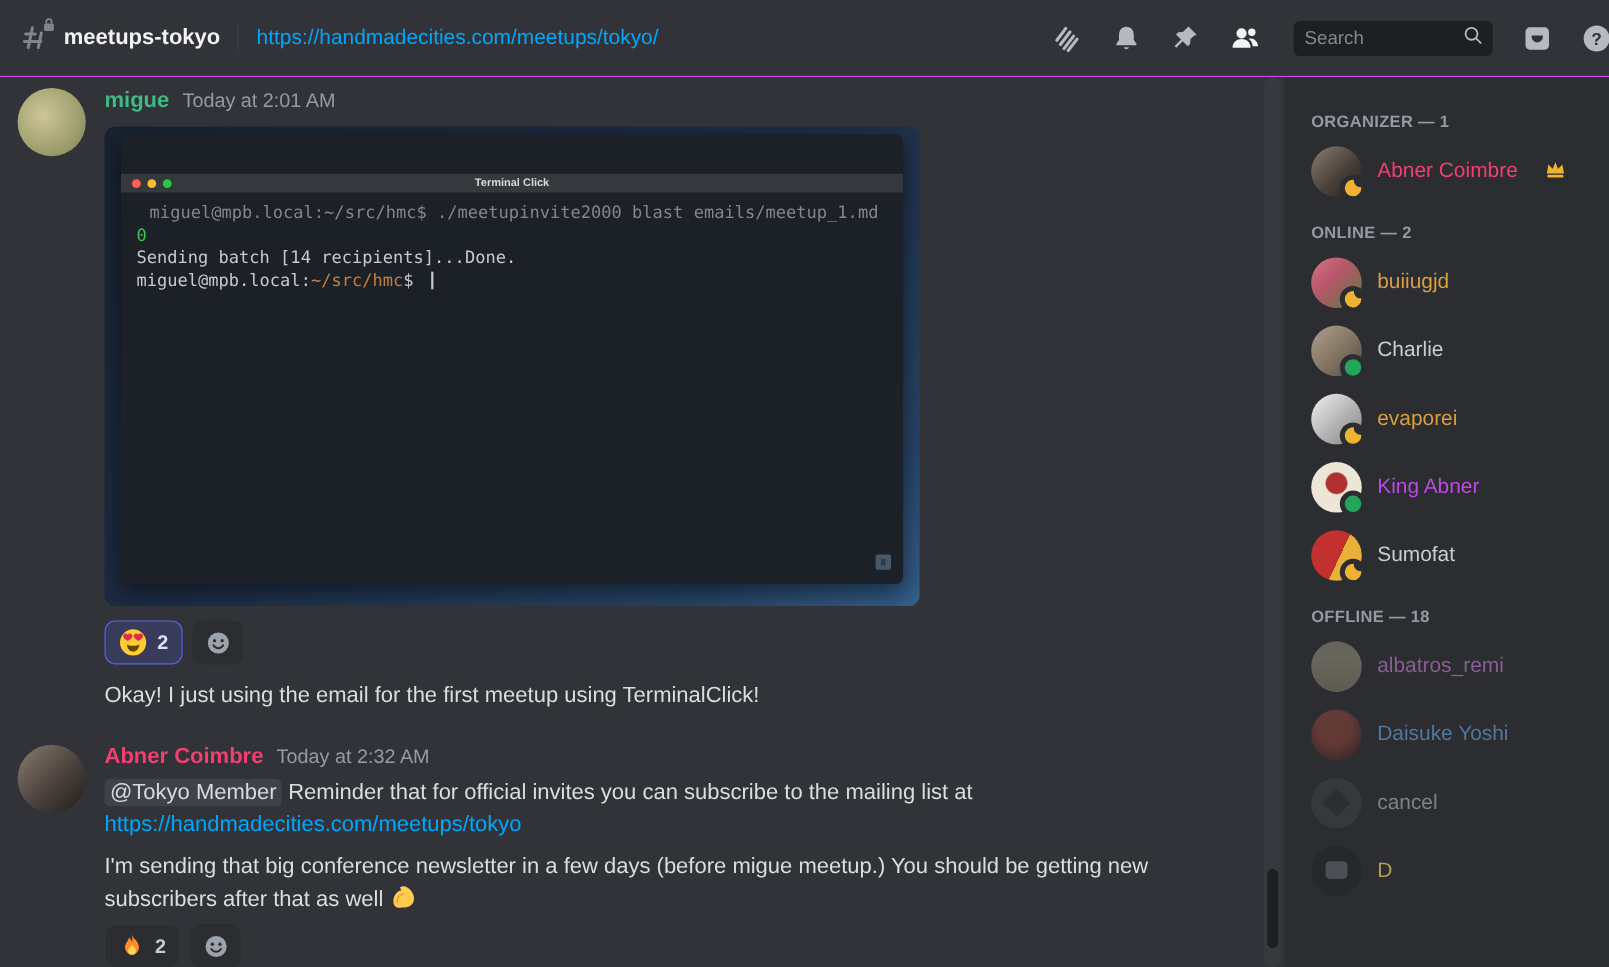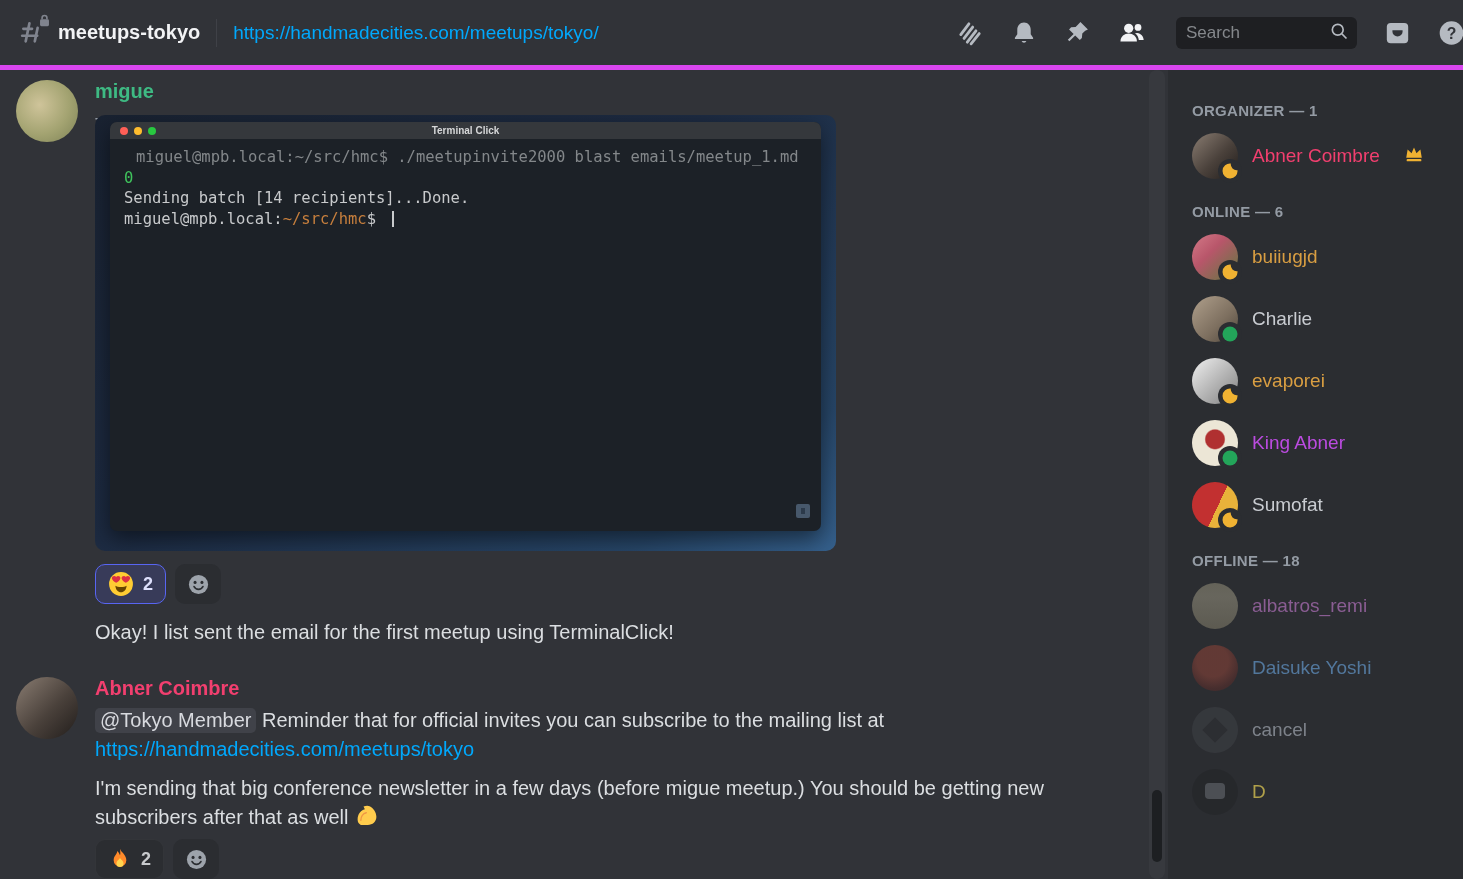--- a/index.html
+++ b/index.html
@@ -6,21 +6,21 @@
   html,body { width:1463px; height:879px; overflow:hidden; }
   body {
     background:#313338;
     font-family:"Liberation Sans", sans-serif;
     color:#dbdee1;
     position:relative;
   }
   
   .topbar {
     position:absolute; top:0; left:0; right:0; height:70px;
-    background:#313338; border-bottom:5px solid #d946ef;
+    background:#313338; border-bottom:1px solid #d946ef;
     display:flex; align-items:center; padding:0 14px 0 18px; z-index:10;
   }
   .chan-icon-wrap { position:relative; width:30px; height:30px; margin-right:10px; flex-shrink:0; }
   .chan-name { font-size:20px; font-weight:700; color:#f2f3f5; white-space:nowrap; }
   .topbar-divider { width:1px; height:28px; background:#3f4147; margin:0 16px; }
   .topic-link { font-size:19px; color:#00a8fc; text-decoration:none; white-space:nowrap; }
   .topbar-right { display:flex; align-items:center; margin-left:auto; gap:27px; }
   .tb-icon { width:27px; height:27px; display:flex; align-items:center; justify-content:center; cursor:pointer; flex-shrink:0; }
   .searchbox {
     width:181px; height:32px; background:#1e1f22; border-radius:6px;
@@ -36,36 +36,36 @@
   .content { position:absolute; top:70px; bottom:0; left:0; right:0; display:flex; }
   .chat { flex:1; position:relative; overflow:hidden; padding-top:10px; }
   .members {
     width:295px; background:#2b2d31; padding:32px 8px 0 24px; overflow:hidden; flex-shrink:0;
   }
   
   .message { display:flex; gap:17px; padding:0 16px; }
   .message.second { margin-top:30px; }
   .avatar-lg { width:62px; height:62px; border-radius:50%; flex-shrink:0; }
   .msg-body { flex:1; min-width:0; }
-  .msg-header { display:flex; align-items:baseline; gap:12px; height:26px;flex-direction:column; }
+  .msg-header { display:flex; align-items:baseline; gap:12px; height:26px; }
   .author { font-size:20px; font-weight:700; cursor:pointer; }
   .timestamp { font-size:18px; color:#949ba4;text-align:right; }
   .msg-text { font-size:20px; color:#dbdee1; line-height:29px; }
   
   .attachment {
     margin-top:9px; width:741px; height:436px; position:relative;
     border-radius:10px; overflow:hidden; cursor:pointer;
     background:linear-gradient(145deg,#192231 0%, #1d2b42 45%, #274668 85%, #35608c 100%);
   }
   .term-window {
     position:absolute; left:15px; right:15px; top:7px; bottom:20px;
     background:#1c2127; border-radius:7px; overflow:hidden;
     box-shadow:0 8px 22px rgba(0,0,0,.5);
   }
-  .term-titlebar { height:17px; background:#35383c; position:relative; display:flex; align-items:center; }
+  .term-titlebar { height:17px; background:#35383c; position:relative; display:flex; align-items:center;margin-top:36px; }
   .dots { display:flex; gap:6px; margin-left:10px; }
   .dot { width:8px; height:8px; border-radius:50%; }
   .dot.red{background:#ff5f57;} .dot.yellow{background:#febc2e;} .dot.green{background:#28c840;}
   .term-title {
     position:absolute; left:0; right:0; text-align:center;
     font-size:10px; font-weight:700; color:#d6d7d8;
   }
   .term-body {
     padding:8px 14px; font-family:"DejaVu Sans Mono", monospace;
     font-size:15.5px; line-height:20.5px; white-space:pre-wrap;
@@ -265,21 +265,21 @@
           <div class="add-reaction">
             <svg width="23" height="23" viewBox="0 0 24 24">
               <circle cx="12" cy="12" r="10" fill="#9da3ab"></circle>
               <circle cx="8.4" cy="9.8" r="1.6" fill="#2b2d31"></circle>
               <circle cx="15.6" cy="9.8" r="1.6" fill="#2b2d31"></circle>
               <path d="M7.4 14.2 a5.2 5.2 0 0 0 9.2 0" stroke="#2b2d31" stroke-width="1.8" fill="none" stroke-linecap="round"></path>
             </svg>
           </div>
         </div>
 
-        <div class="msg-text okay-text">Okay! I list sent the email for the first meetup using TerminalClick!</div>
+        <div class="msg-text okay-text">Okay! I just using the email for the first meetup using TerminalClick!</div>
       </div>
     </div>
 
     <div class="message second">
       <div class="avatar-lg avatar av-abner" style="width:62px;height:62px;"></div>
       <div class="msg-body">
         <div class="msg-header">
           <span class="author" style="color: rgb(242, 63, 111);">Abner Coimbre</span>
           <span class="timestamp">Today at 2:32 AM</span>
         </div>
@@ -331,21 +331,21 @@
       </div>
       <span class="member-name" style="color: rgb(242, 63, 111);">Abner Coimbre</span>
       <span class="crown">
         <svg width="20" height="18" viewBox="0 0 24 22">
           <path d="M2.5 15.5 L4.2 5.5 L9 10.2 L12 3 L15 10.2 L19.8 5.5 L21.5 15.5 Z" fill="#f0b232"></path>
           <rect x="3" y="17" width="18" height="3" rx="1.2" fill="#f0b232"></rect>
         </svg>
       </span>
     </div>
 
-    <div class="section-label">ONLINE — 6</div>
+    <div class="section-label">ONLINE — 2</div>
 
     <div class="member-row">
       <div class="avatar av-buiiugjd">
         <span class="status">
           <svg width="16" height="16" viewBox="0 0 16 16">
               <path d="M8.8 0.5 a7.5 7.5 0 1 0 6.7 6.7 a6 6 0 0 1 -6.7 -6.7Z" fill="#f0b232"></path>
             </svg>
         </span>
       </div>
       <span class="member-name" style="color: rgb(217, 158, 66);">buiiugjd</span>

